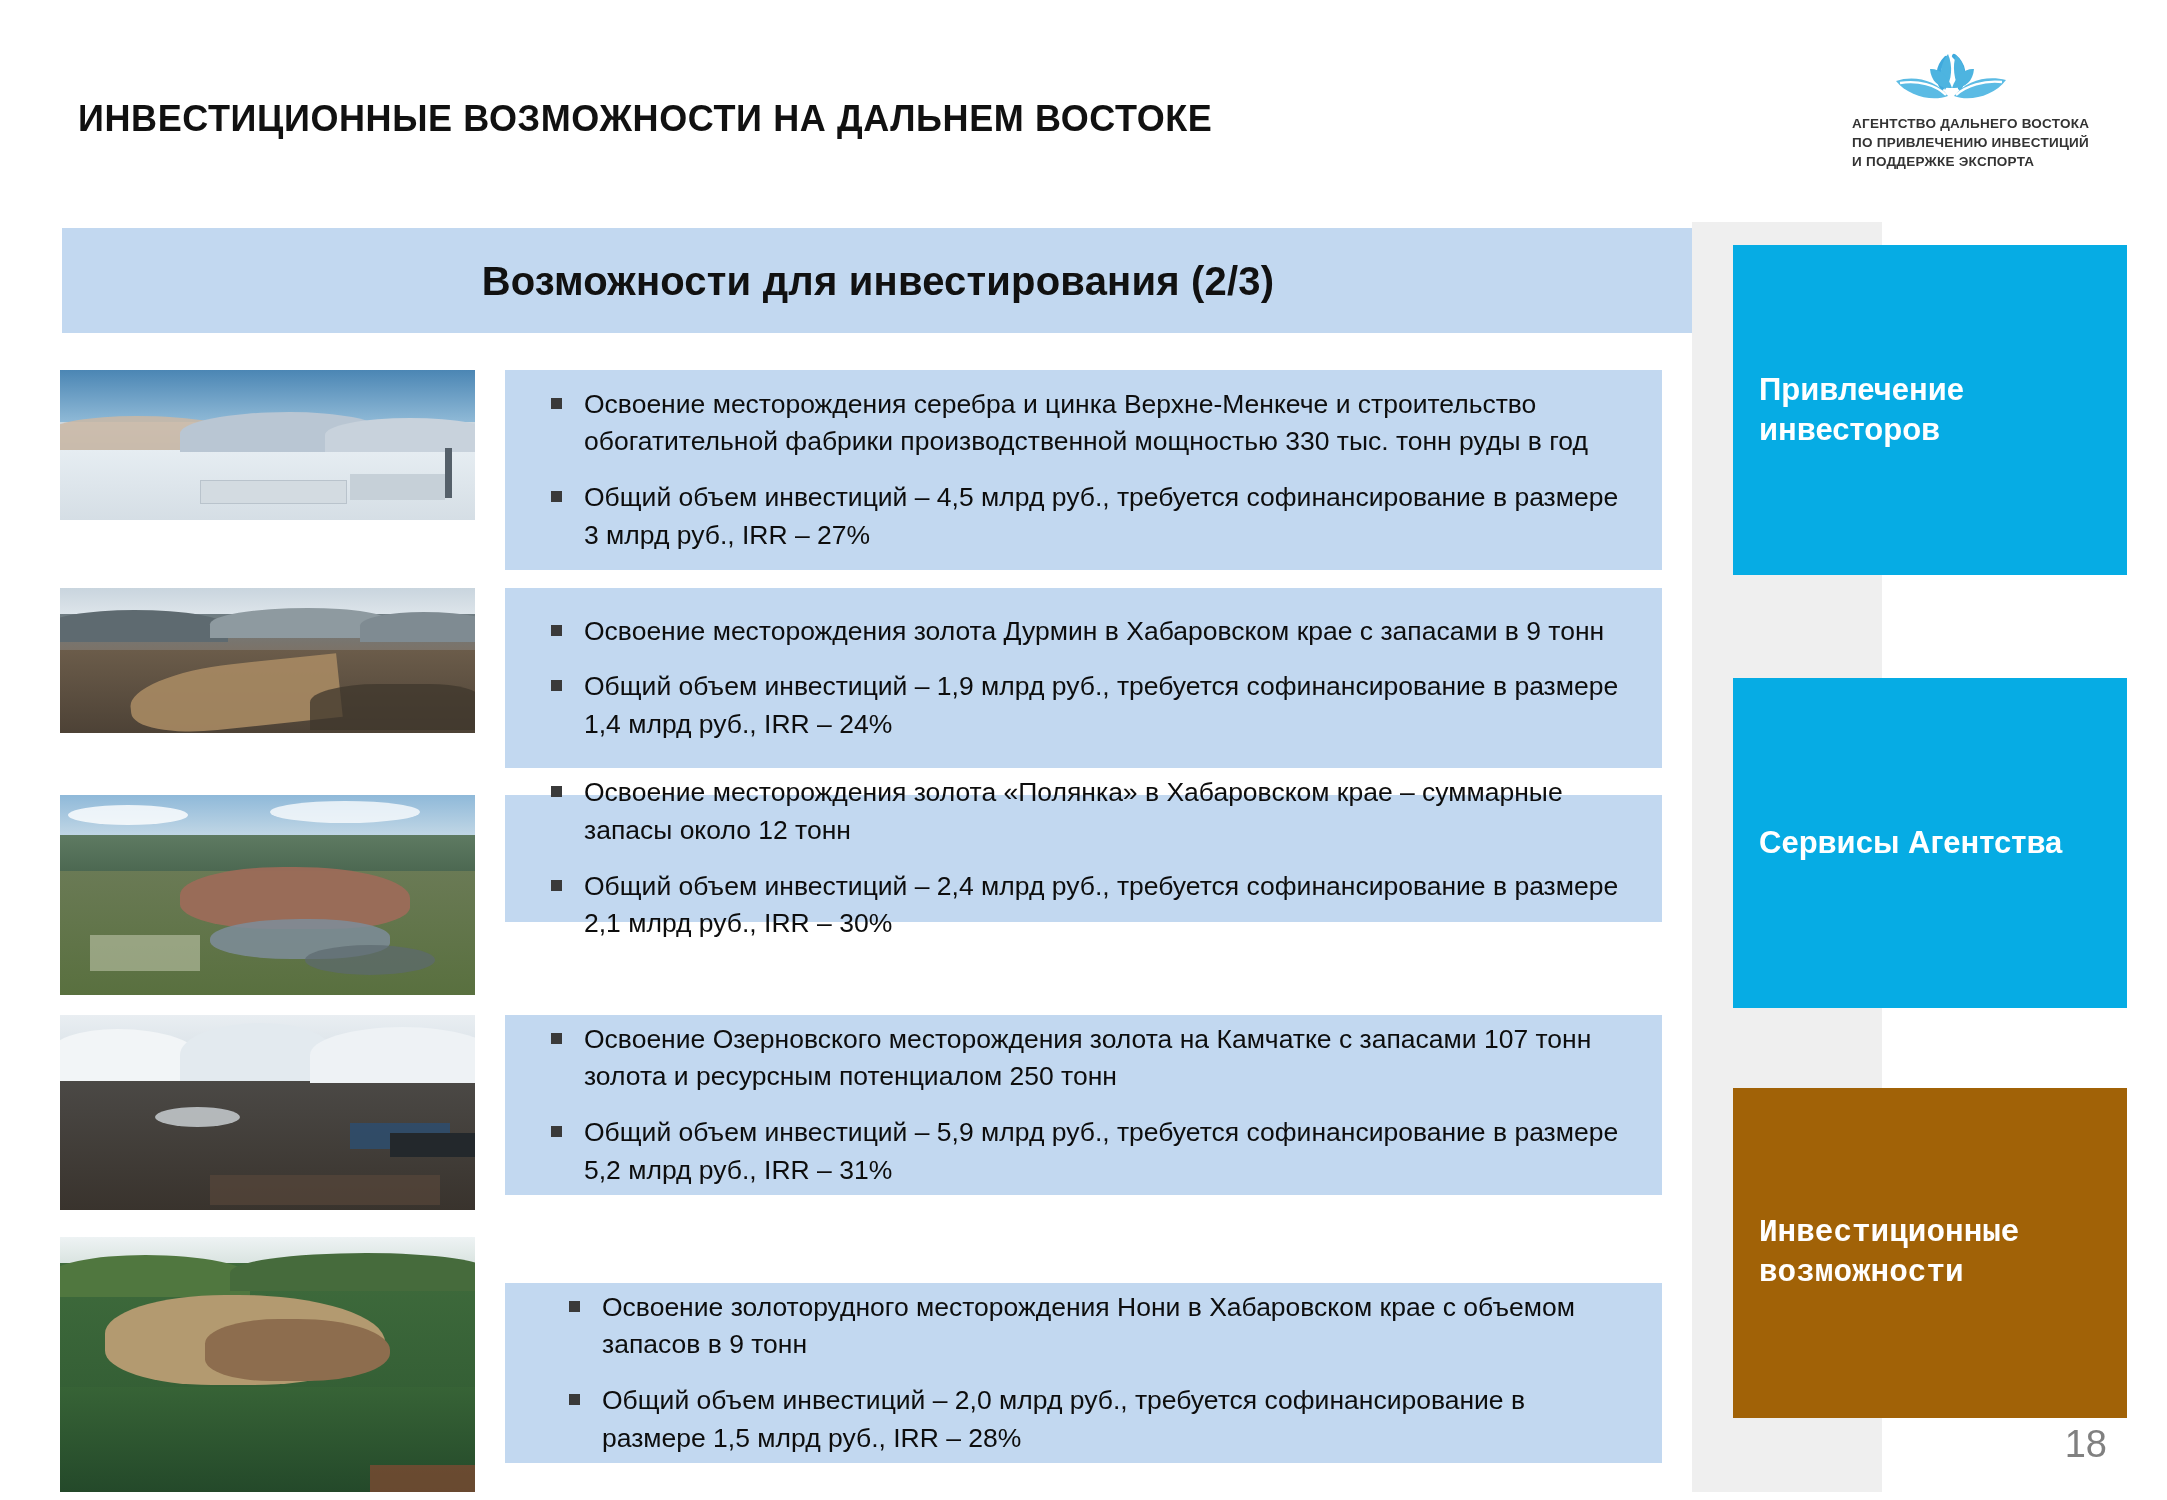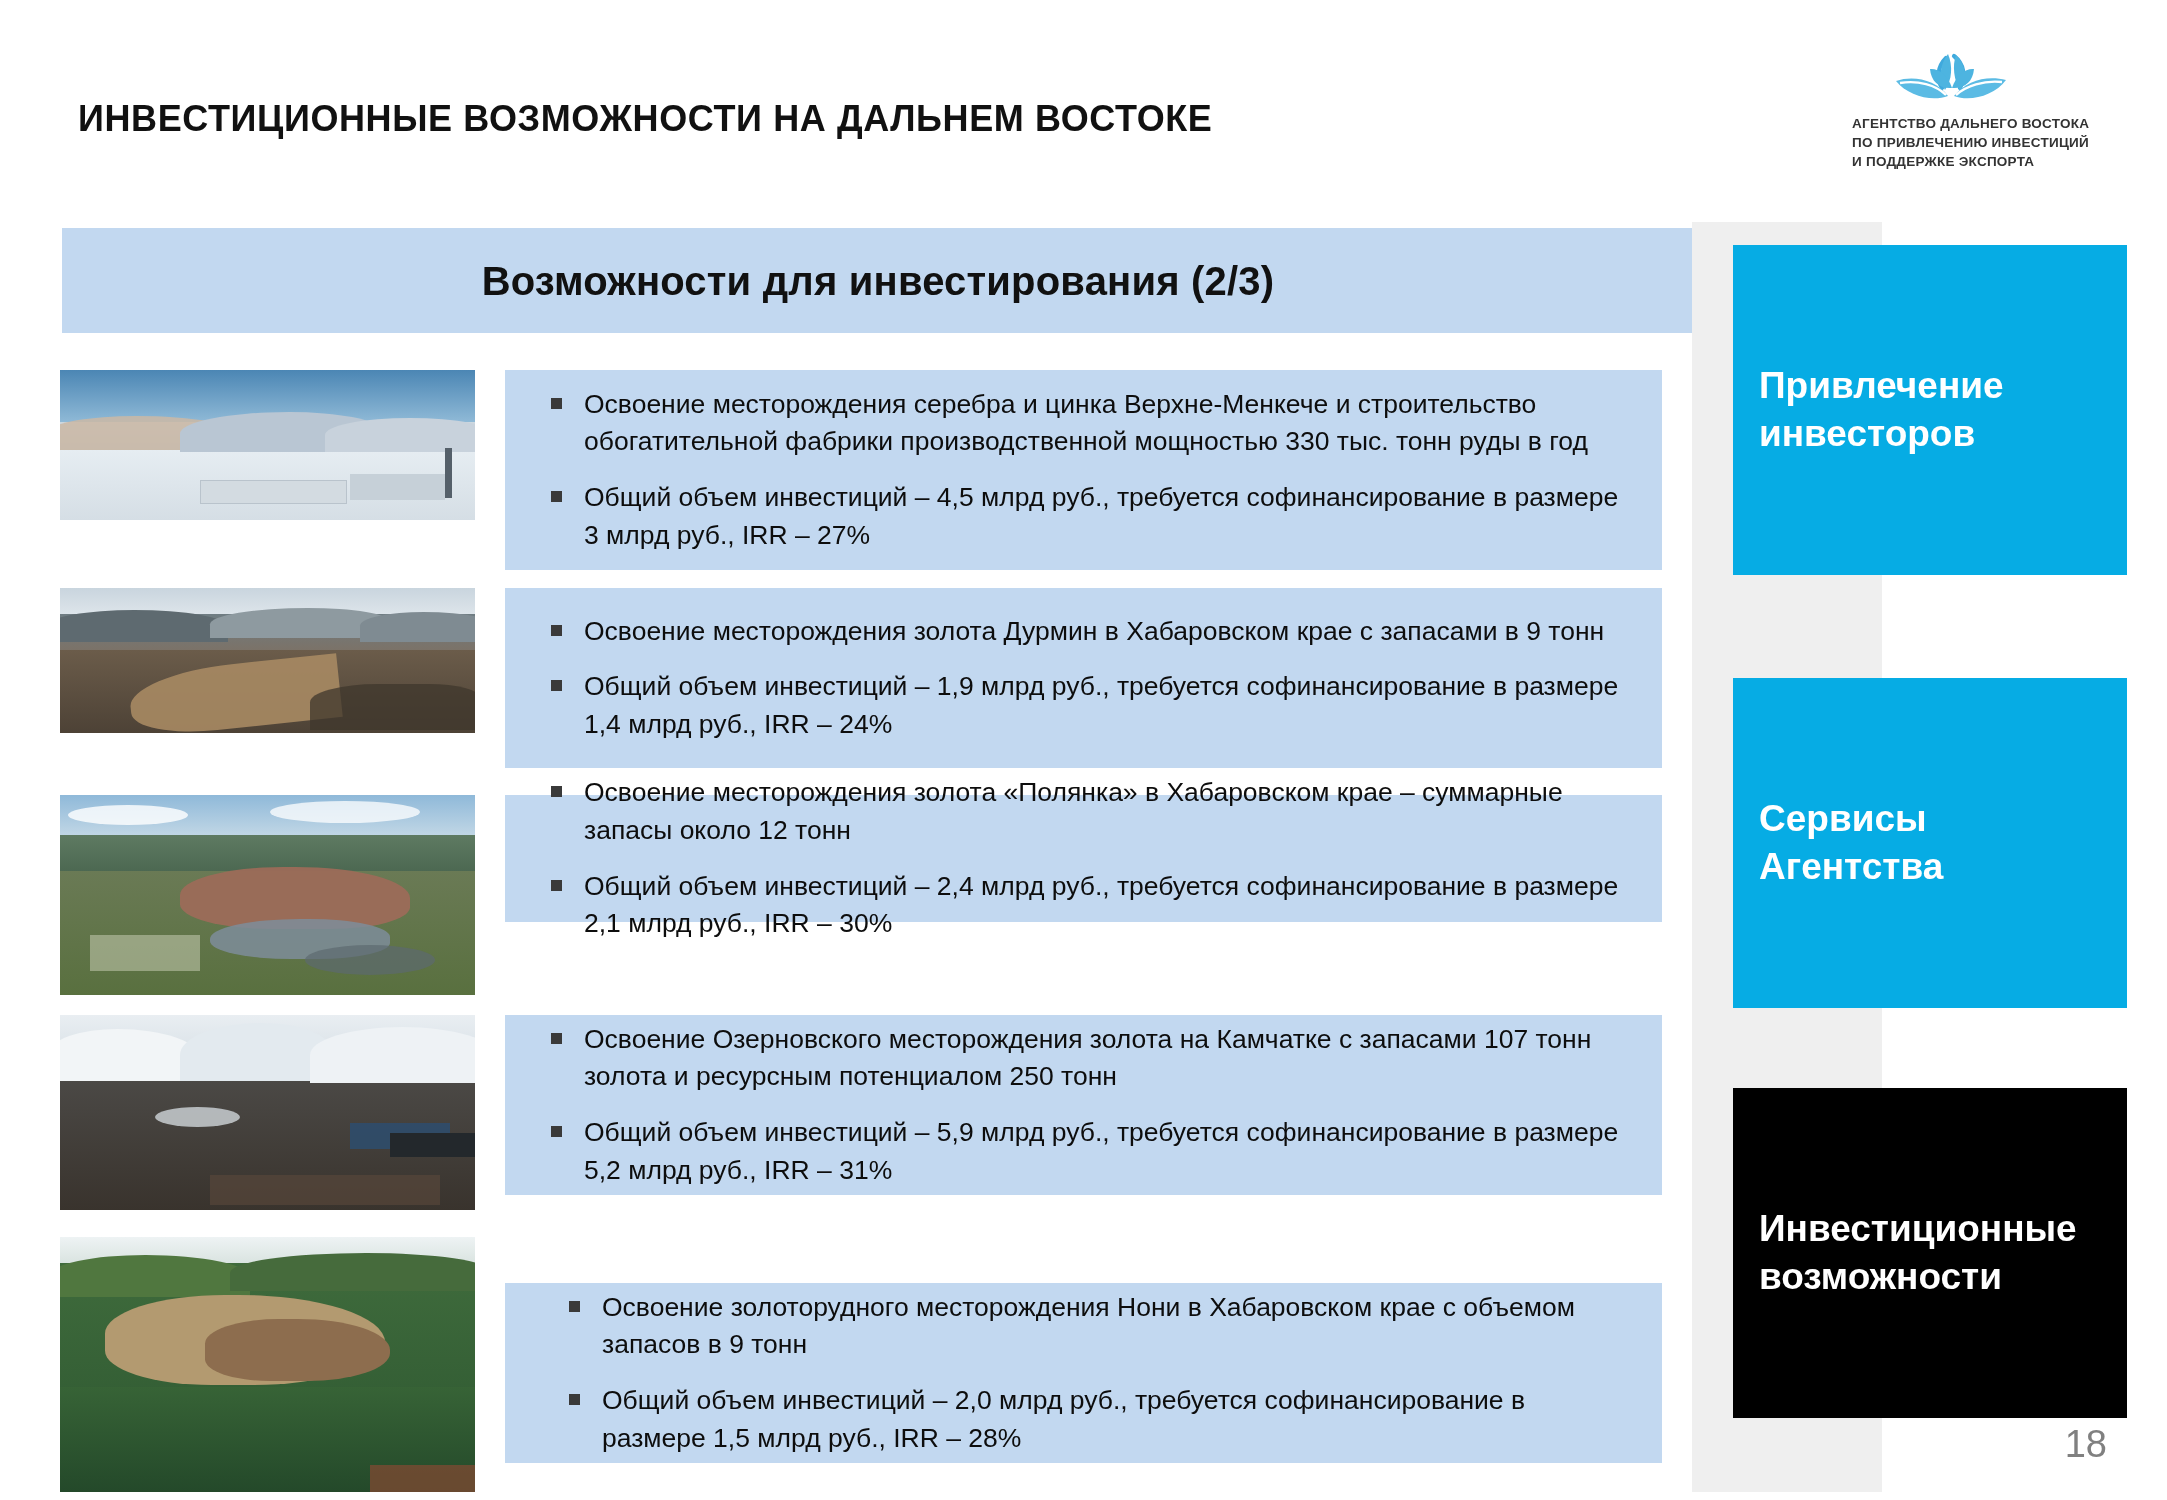--- a/index.html
+++ b/index.html
@@ -143,21 +143,21 @@
     position: absolute;
     left: 1733px;
     width: 394px;
     display: flex;
     align-items: center;
     box-sizing: border-box;
     padding: 0 26px;
   }
   .nav-panel-label {
     color: #ffffff;
-    font-size: 37px;
+    font-size: 31px;
     font-weight: bold;
     line-height: 1.30;
   }
 
   .page-number {
     position: absolute;
     right: 60px;
     bottom: 34px;
     font-size: 38px;
     color: #808080;
@@ -316,19 +316,19 @@
   <div class="sidebar-strip"></div>
 
   <div class="nav-panel" style="top:245px; height:330px; background:#06ace4;">
     <div class="nav-panel-label">Привлечение инвесторов</div>
   </div>
 
   <div class="nav-panel" style="top:678px; height:330px; background:#06ace4;">
     <div class="nav-panel-label">Сервисы Агентства</div>
   </div>
 
-  <div class="nav-panel" style="top:1088px; height:330px; background:#000000;">
+  <div class="nav-panel" style="top:1088px; height:330px; background:#a16207;font-family:Liberation Mono, monospace;">
     <div class="nav-panel-label">Инвестиционные возможности</div>
   </div>
 
   <div class="page-number">18</div>
 
 </div>
 
 </body></html>

